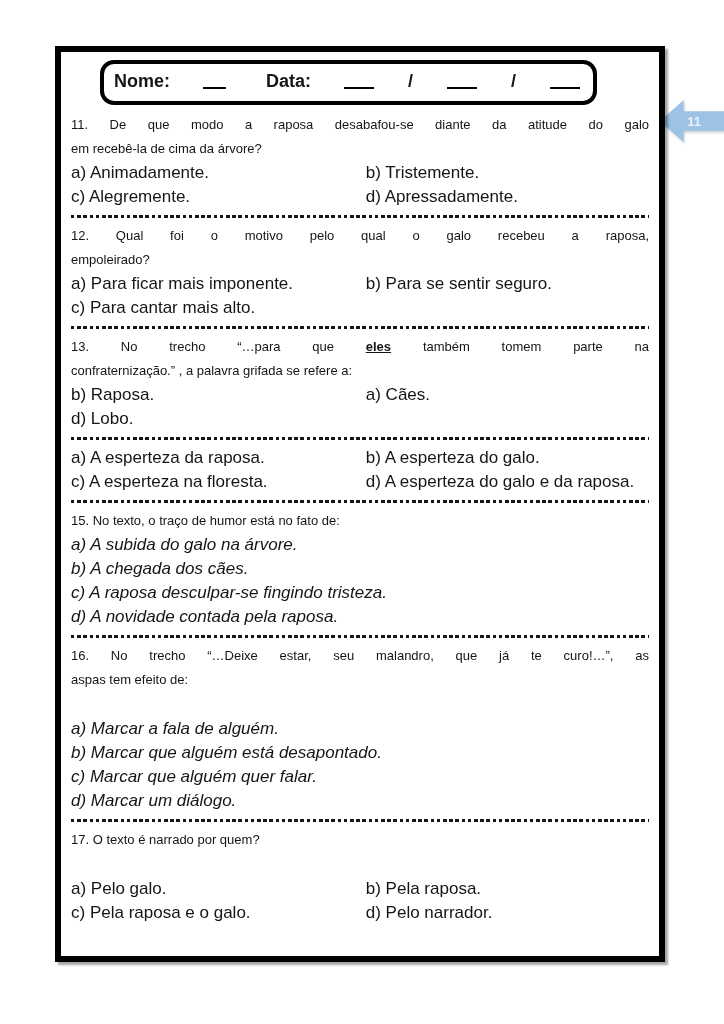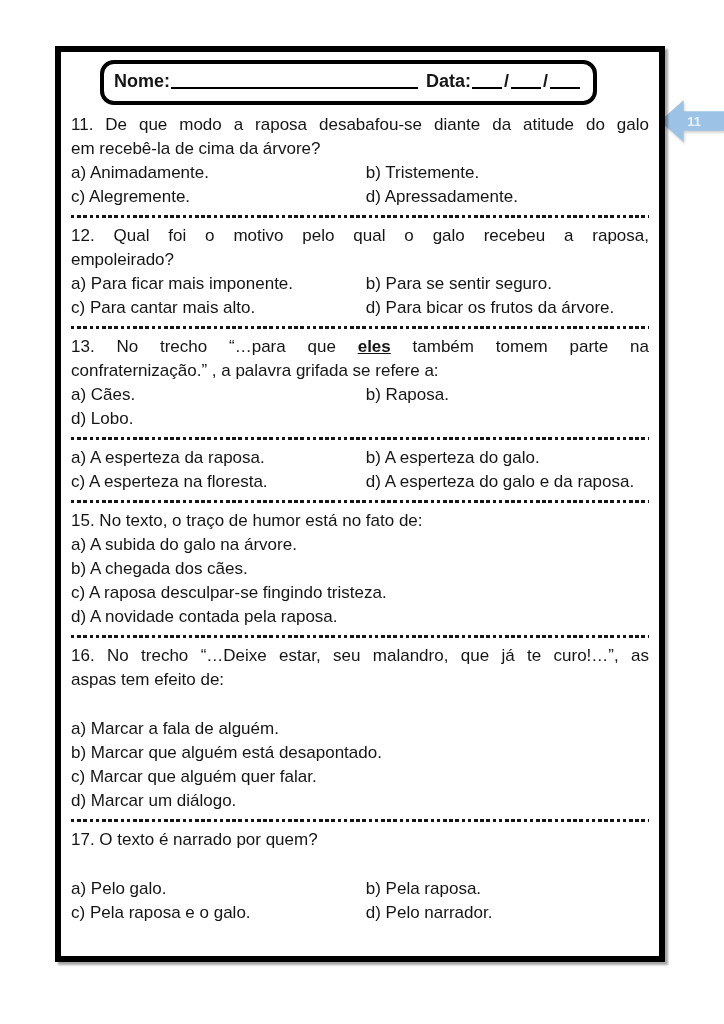--- a/index.html
+++ b/index.html
@@ -34,53 +34,54 @@
     width: 497px;
     margin: 0 0 8px 29px;
     border: 4px solid #000000;
     border-radius: 14px;
     padding: 8px 12px 9px 10px;
     display: flex;
     align-items: flex-end;
     font-weight: bold;
     font-size: 18px;
     line-height: 1.1;
+    gap: 32px;
   }
   .hlabel { white-space: nowrap; }
   .blank {
     display: inline-block;
     border-bottom: 2px solid #000000;
     height: 1px;
     margin: 0 1px 3px 1px;
   }
   .blank.grow { flex: 1 1 auto; margin-right: 8px; }
   .blank.d { width: 30px; }
   .slash { margin: 0 1px; }
 
   
   .q { margin: 2px 0; }
   .qt {
-    font-size: 17px;
+    font-size: 13px;
     line-height: 24px;
   }
   .jl {
     text-align: justify;
     text-align-last: justify;
   }
   .em {
     font-weight: bold;
     text-decoration: underline;
     margin-top: 47px;
   }
   .opts { font-size: 17px; line-height: 24px; }
   .opts2 {
     display: grid;
     grid-template-columns: 51% 49%;
   }
-  .opts1 .opt { display: block; }
+  .opts1 .opt { display: block; font-style: italic; }
   .gap { margin-top: 25px; }
   .sep {
     height: 3px;
     margin: 6px 0;
     background-image: repeating-linear-gradient(90deg, #161616 0px, #161616 3.5px, transparent 3.5px, transparent 6.2px);
   }
 
   
   .arrow-wrap {
     position: absolute;
@@ -141,31 +142,30 @@
     </section>
     <div class="sep"></div>
 
     <section class="q">
       <div class="qt jl">12. Qual foi o motivo pelo qual o galo recebeu a raposa,</div>
       <div class="qt">empoleirado?</div>
       <div class="opts opts2">
         <span class="opt">a) Para ficar mais imponente.</span>
         <span class="opt">b) Para se sentir seguro.</span>
         <span class="opt">c) Para cantar mais alto.</span>
-        <span class="opt">d) Para bicar os frutos da árvore.</span>
       </div>
     </section>
     <div class="sep"></div>
 
     <section class="q">
       <div class="qt jl"><span>13. No trecho “…para que </span><span class="em">eles</span><span> também tomem parte na</span></div>
       <div class="qt">confraternização.” , a palavra grifada se refere a:</div>
       <div class="opts opts2">
+        <span class="opt">b) Raposa.</span>
         <span class="opt">a) Cães.</span>
-        <span class="opt">b) Raposa.</span>
         <span class="opt">d) Lobo.</span>
       </div>
     </section>
     <div class="sep"></div>
 
     <section class="q">
       <div class="opts opts2">
         <span class="opt">a) A esperteza da raposa.</span>
         <span class="opt">b) A esperteza do galo.</span>
         <span class="opt">c) A esperteza na floresta.</span>

